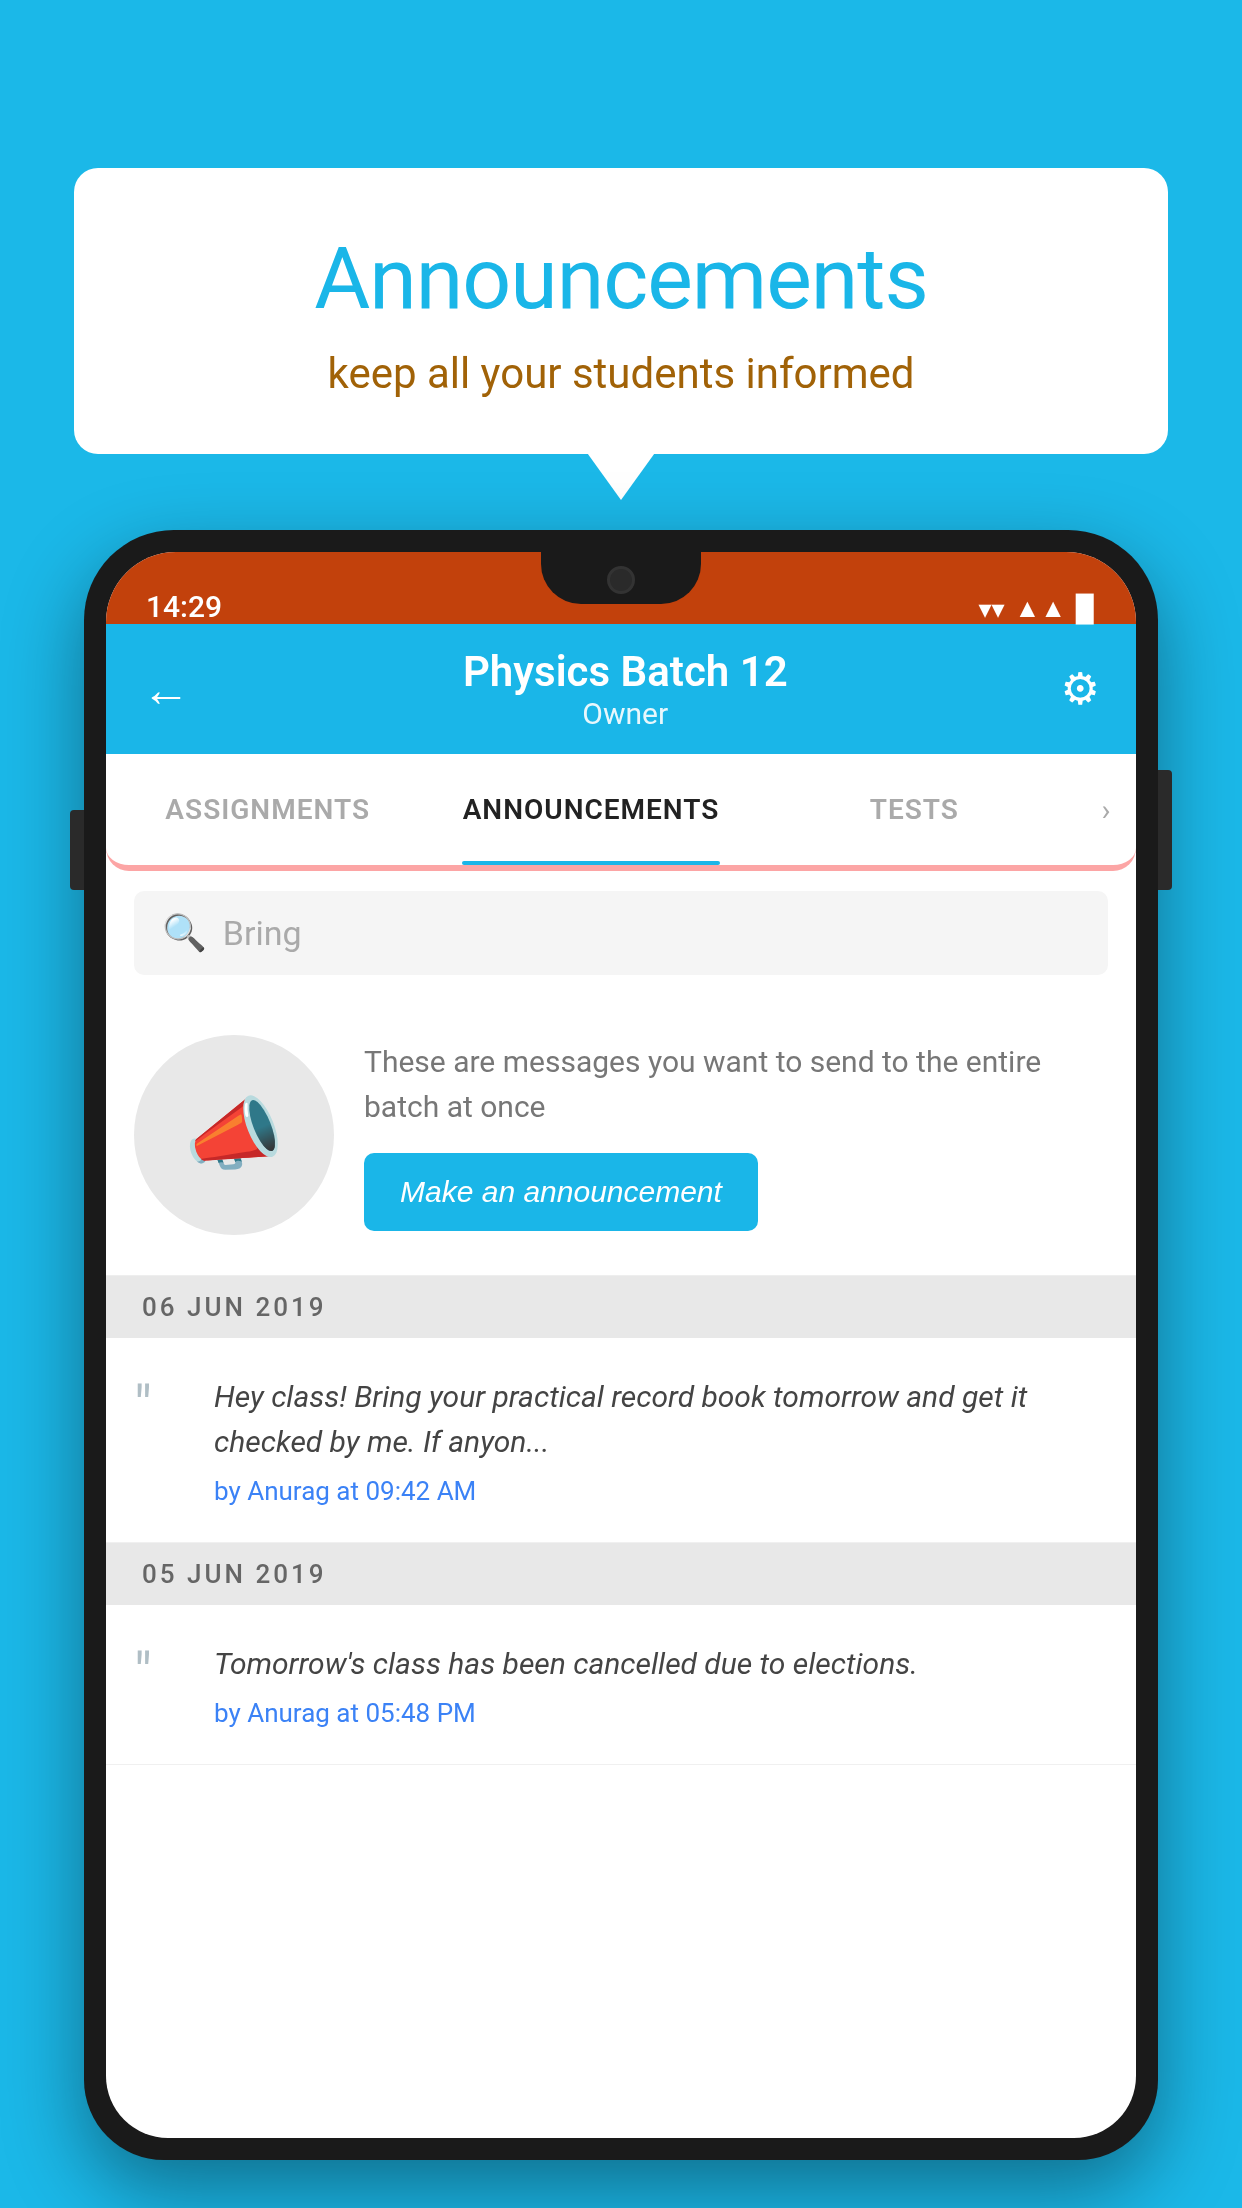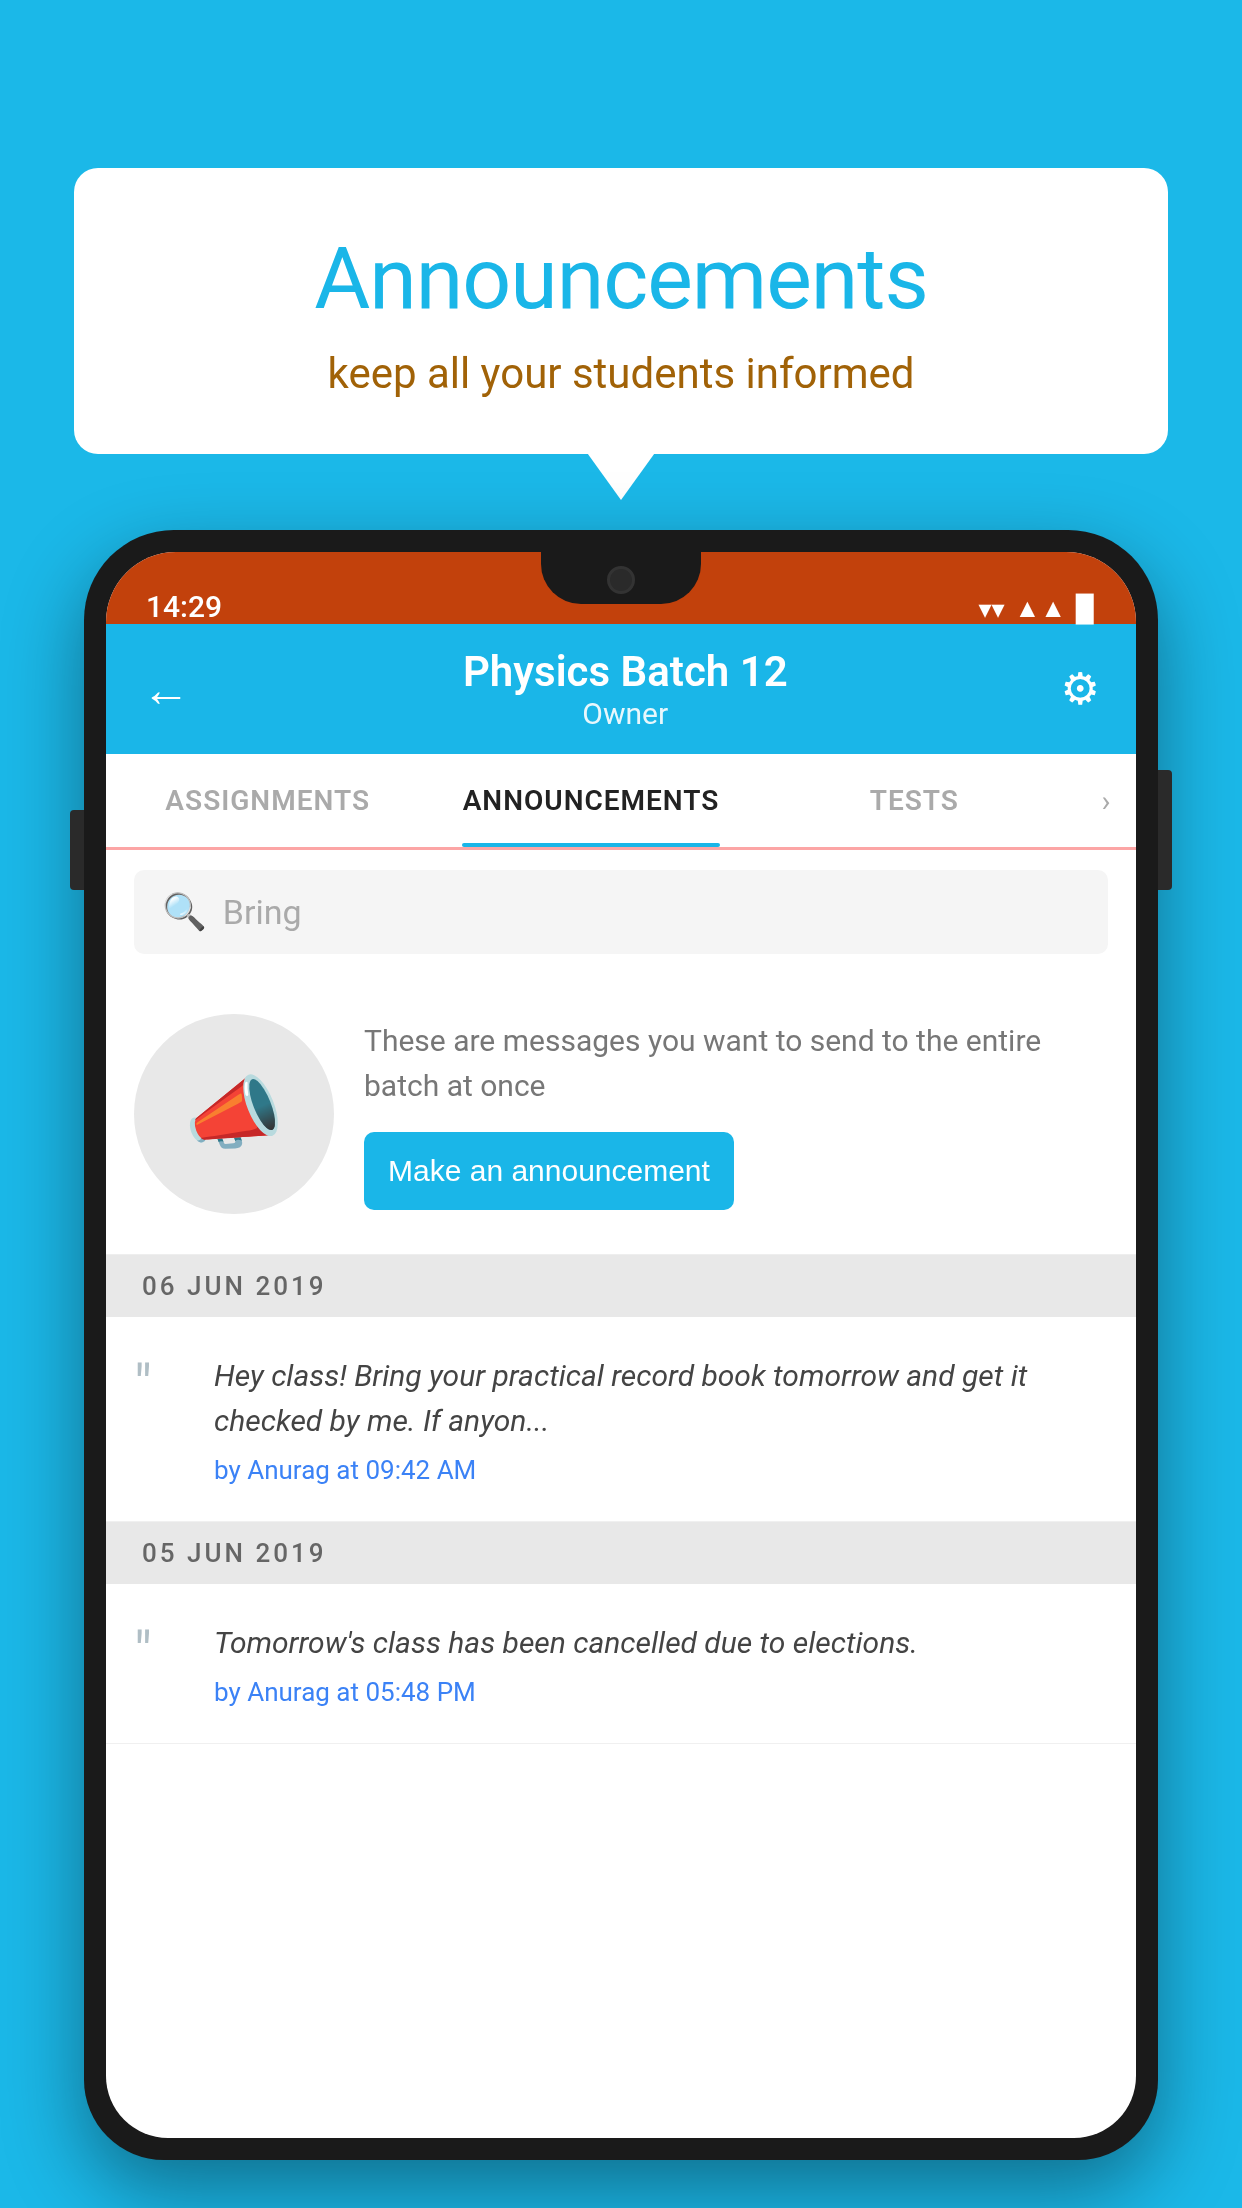--- a/index.html
+++ b/index.html
@@ -178,23 +178,24 @@
     .settings-btn {
       color: white;
       font-size: 44px;
       cursor: pointer;
     }
 
     
     .tabs-bar {
       background: white;
       display: flex;
-      border-bottom: 3px solid #fca5a5;
-      height: 96px;
-      align-items: center;
+      border-bottom: 6px solid #fca5a5;
+      height: 117px;
+      align-items: center;
+      border-radius: 23px;
     }
     .tab-item {
       flex: 1;
       text-align: center;
       font-size: 28px;
       font-weight: 600;
       color: #aaa;
       letter-spacing: 1px;
       height: 100%;
       display: flex;
@@ -277,25 +278,26 @@
       color: #777;
       font-size: 30px;
       line-height: 1.5;
       margin-bottom: 24px;
     }
     .make-announcement-btn {
       background: #1ab6e8;
       color: white;
       border: none;
       border-radius: 10px;
-      padding: 22px 24px;
+      padding: 22px 36px;
       font-size: 30px;
       font-weight: 500;
       cursor: pointer;
       white-space: nowrap;
+      font-style: italic;
     }
 
     
     .date-separator {
       background: #e8e8e8;
       padding: 16px 36px;
       font-size: 26px;
       color: #666;
       letter-spacing: 3px;
       font-weight: 500;

